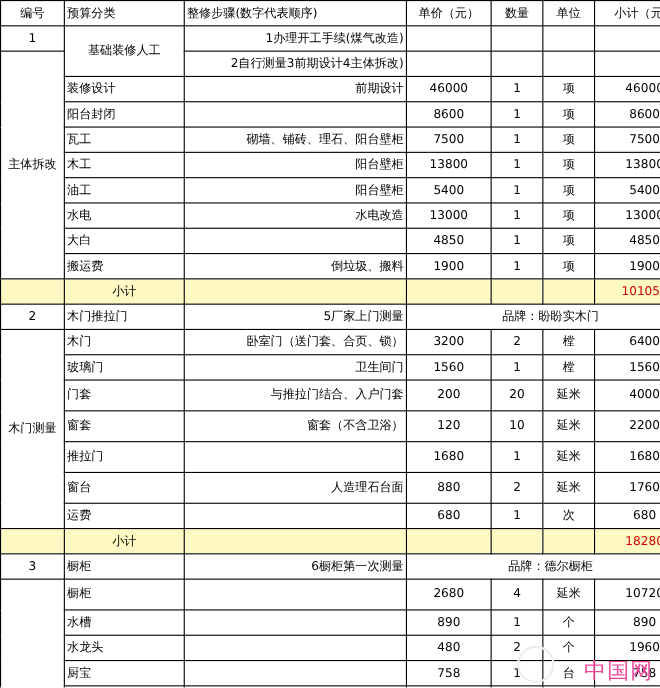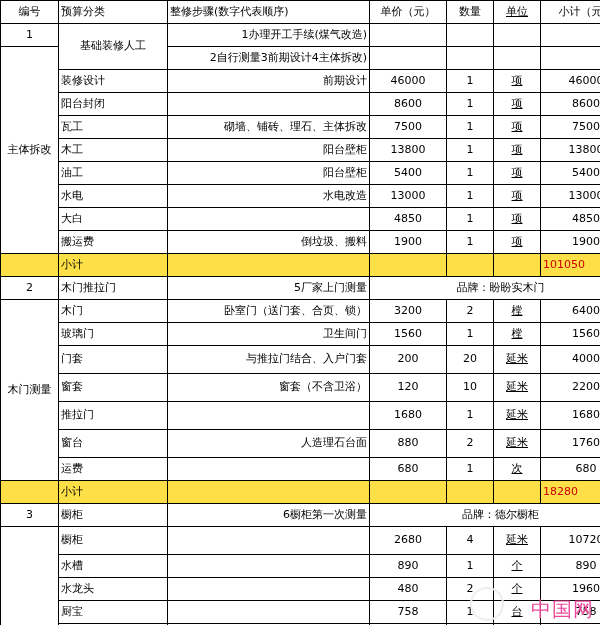--- a/index.html
+++ b/index.html
@@ -33,31 +33,31 @@
     line-height: 1.1;
     vertical-align: middle;
     overflow: hidden;
     white-space: nowrap;
   }
   .c-no    { width: 53px;  text-align: center; }
   .c-cat   { width: 104px; text-align: left; }
   .c-step  { width: 197px; text-align: left; padding-left: 4px; }
   .c-price { width: 72px;  text-align: center; }
   .c-qty   { width: 42px;  text-align: center; margin-left: 36px; }
-  .c-unit  { width: 42px;  text-align: center; text-decoration: underline; }
+  .c-unit  { width: 42px;  text-align: center; }
   .c-sub   { width: 86px;  text-align: center; }
 
   thead td { text-align: center; height: 22px; }
 
   .row { height: 23px; }
   .row-mid { height: 28px; }
 
   .subtotal-row td {
-    background: #fde047;
-    text-align: left;
+    background: #fef9c3;
+    text-align: center;
   }
   .subtotal-label {
     background: #cfe2f3;
     text-align: center;
   }
   .subtotal-value {
     background: #cfe2f3;
     color: #cc0000;
     text-align: center;
   }
@@ -143,21 +143,21 @@
       <tr class="row">
         <td class="c-cat">阳台封闭</td>
         <td class="c-step step-left"></td>
         <td class="c-price">8600</td>
         <td class="c-qty">1</td>
         <td class="c-unit">项</td>
         <td class="c-sub">8600</td>
       </tr>
       <tr class="row">
         <td class="c-cat">瓦工</td>
-        <td class="c-step step-left">砌墙、铺砖、理石、主体拆改</td>
+        <td class="c-step step-left">砌墙、铺砖、理石、阳台壁柜</td>
         <td class="c-price">7500</td>
         <td class="c-qty">1</td>
         <td class="c-unit">项</td>
         <td class="c-sub">7500</td>
       </tr>
       <tr class="row">
         <td class="c-cat">木工</td>
         <td class="c-step step-left">阳台壁柜</td>
         <td class="c-price">13800</td>
         <td class="c-qty">1</td>

